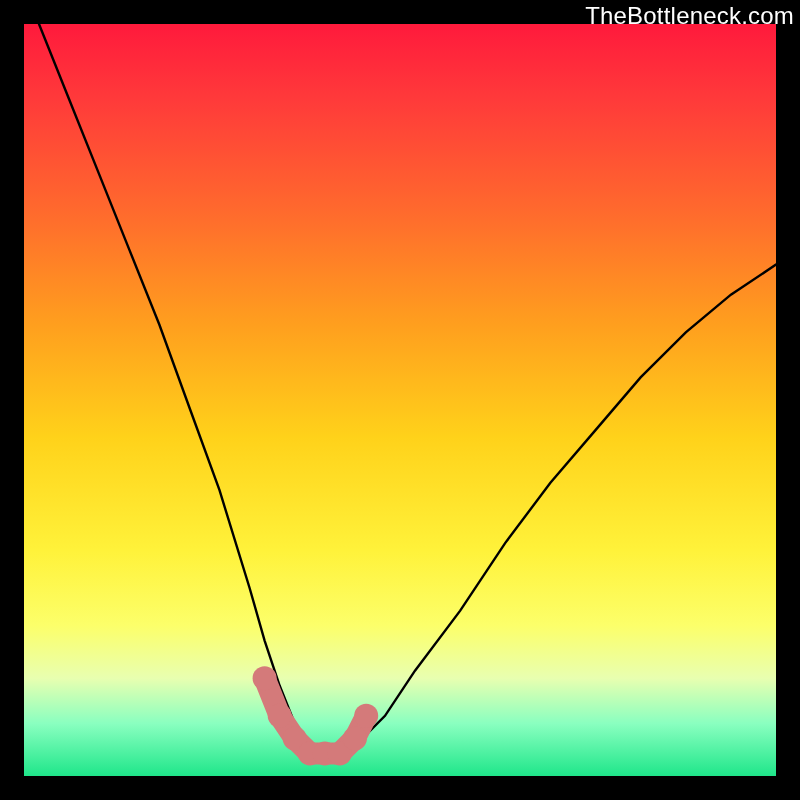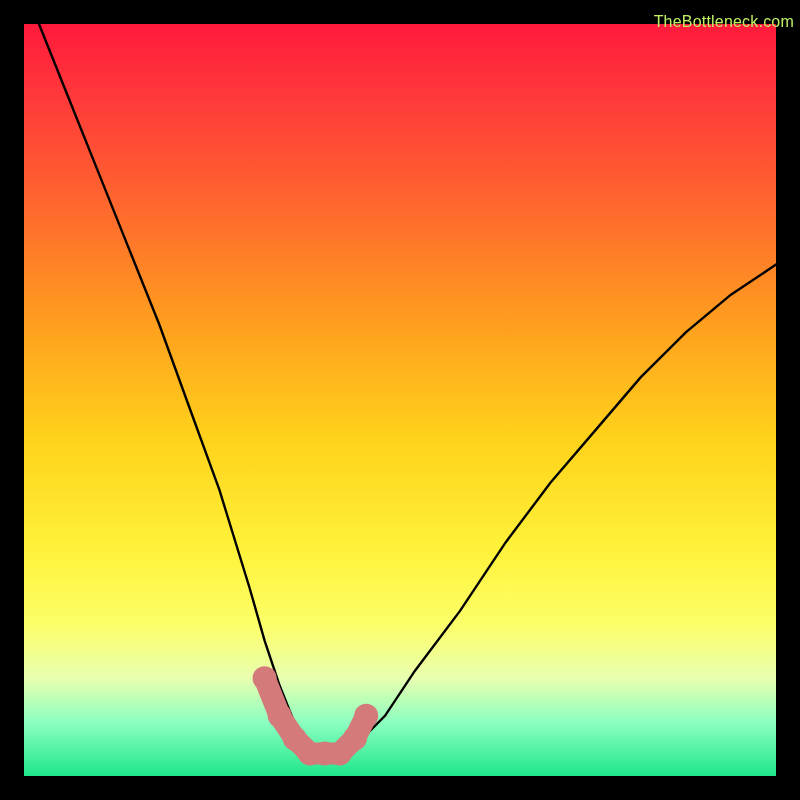--- a/index.html
+++ b/index.html
@@ -33,26 +33,25 @@
       #fcff6a 80%,
       #e8ffb0 87%,
       #8affc0 93%,
       #1fe68a 100%
     );
   }
   .watermark {
     position: absolute;
     top: 2px;
     right: 6px;
-    color: #bef264;
-    font-size: 16px;
+    color: #ffffff;
+    font-size: 24px;
     font-weight: 500;
     letter-spacing: 0.2px;
     user-select: none;
-    margin-top: 11px;
   }
   svg.curve {
     position: absolute;
     left: 0; top: 0;
     width: 752px;
     height: 752px;
     overflow: visible;
   }
 </style>
 </head>

